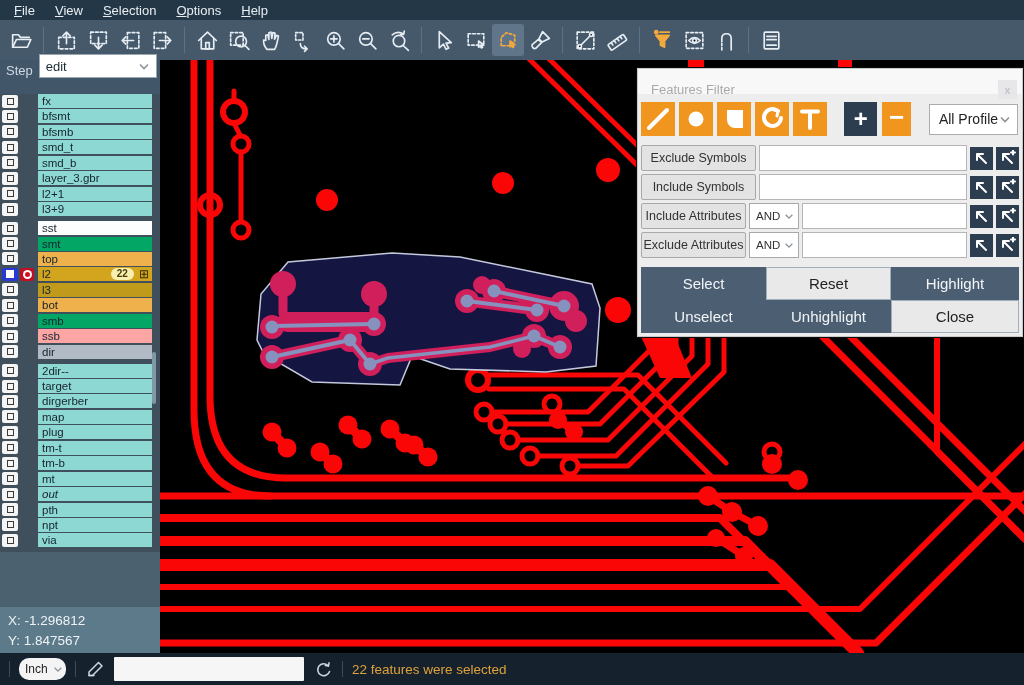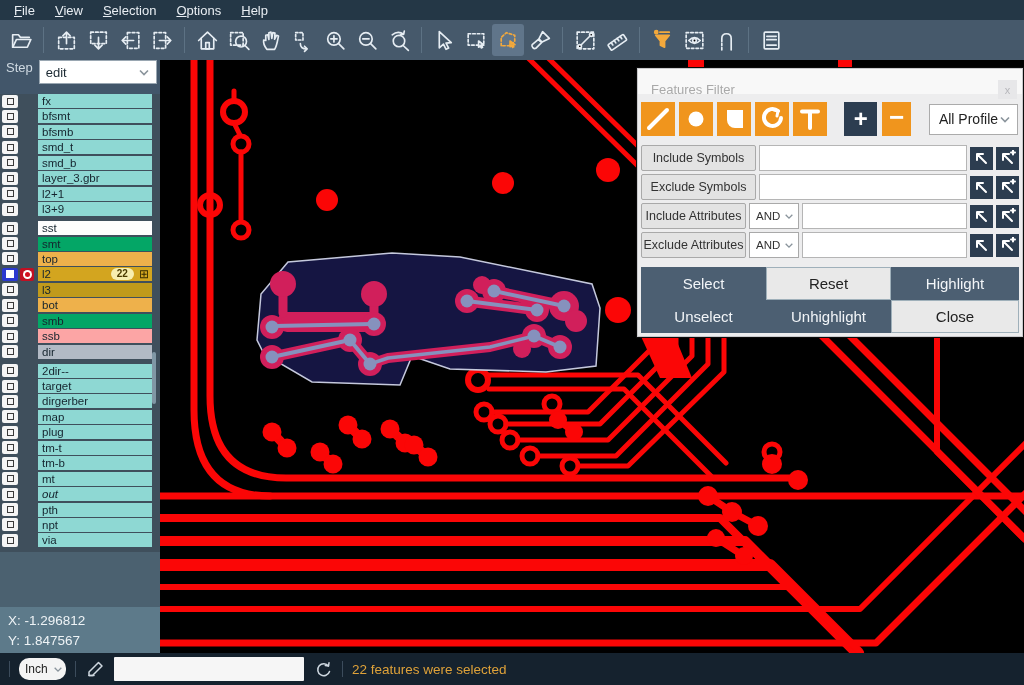--- a/index.html
+++ b/index.html
@@ -21,21 +21,21 @@
   .toolbar{height:40px;background:var(--toolbar);display:flex;align-items:center;padding-left:5px;flex:0 0 auto;}
   .tbtn{width:32px;height:32px;display:flex;align-items:center;justify-content:center;border-radius:3px;flex:0 0 auto;}
   .tbtn svg{width:25px;height:25px;stroke:var(--ic);stroke-width:1.6;fill:none;stroke-linecap:round;stroke-linejoin:round;}
   .tbtn.active{background:#60758a;}
   .tbtn.active svg{stroke:#f3a93c;}
   .tsep{width:1px;height:26px;background:#5d7284;margin:0 6px;flex:0 0 auto;}
 
   
   .main{flex:1;display:flex;min-height:0;}
   .sidebar{width:160px;background:var(--listbg);position:relative;display:flex;flex-direction:column;flex:0 0 auto;}
-  .steprow{height:34px;background:var(--sidebar);display:flex;align-items:flex-start;padding:0 3px 0 6px;flex:0 0 auto;}
+  .steprow{height:34px;background:var(--sidebar);display:flex;align-items:flex-end;padding:0 3px 16px 6px;flex:0 0 auto;}
   .steplabel{color:#cfd9e2;font-size:13px;margin-right:6px;}
   .stepselect{flex:1;height:24px;background:#fff;border:1px solid #9aa7b2;display:flex;align-items:center;padding:0 6px;font-size:13px;color:#1c2a33;}
   .stepselect .chev{margin-left:auto;}
   .chev{width:12px;height:9px;stroke:#8a949c;stroke-width:1.6;fill:none;}
 
   .layerlist{flex:0 0 auto;}
   .layer-group{margin-bottom:5px;border-radius:6px;}
   .layer-row{display:flex;align-items:center;height:14px;margin-bottom:1.45px;}
   .cb{width:16px;height:13px;background:#f5f5f5;border-radius:2px;margin-left:2px;display:flex;align-items:center;justify-content:center;flex:0 0 auto;}
   .cb i{display:block;width:7px;height:7px;border:1.5px solid #3a3a3a;}
@@ -708,36 +708,36 @@
           <button class="sqbtn sq-orange sq-minus">−</button>
           <div class="profile-select">
             <span>All Profile</span>
             <svg class="chev" viewBox="0 0 12 9">
                 <path d="M2 2.5 L6 6.5 L10 2.5"></path>
               </svg>
           </div>
         </div>
         <div class="f-rows">
             <div class="f-row">
-              <button class="f-label">Include Symbols</button>
+              <button class="f-label">Exclude Symbols</button>
               <input class="f-input" style="">
               <button class="arw">
                 <svg viewBox="0 0 17 17">
                   <path d="M4 4 L13 13 M4 4 V10 M4 4 H10"></path>
                 </svg>
               </button>
               <button class="arw">
                 <svg viewBox="0 0 17 17">
                   <path d="M4 4 L13 13 M4 4 V10 M4 4 H10"></path>
                   <path d="M12 2.5 h4 M14 0.5 v4"></path>
                 </svg>
               </button>
             </div>
             <div class="f-row">
-              <button class="f-label">Exclude Symbols</button>
+              <button class="f-label">Include Symbols</button>
               <input class="f-input" style="">
               <button class="arw">
                 <svg viewBox="0 0 17 17">
                   <path d="M4 4 L13 13 M4 4 V10 M4 4 H10"></path>
                 </svg>
               </button>
               <button class="arw">
                 <svg viewBox="0 0 17 17">
                   <path d="M4 4 L13 13 M4 4 V10 M4 4 H10"></path>
                   <path d="M12 2.5 h4 M14 0.5 v4"></path>

